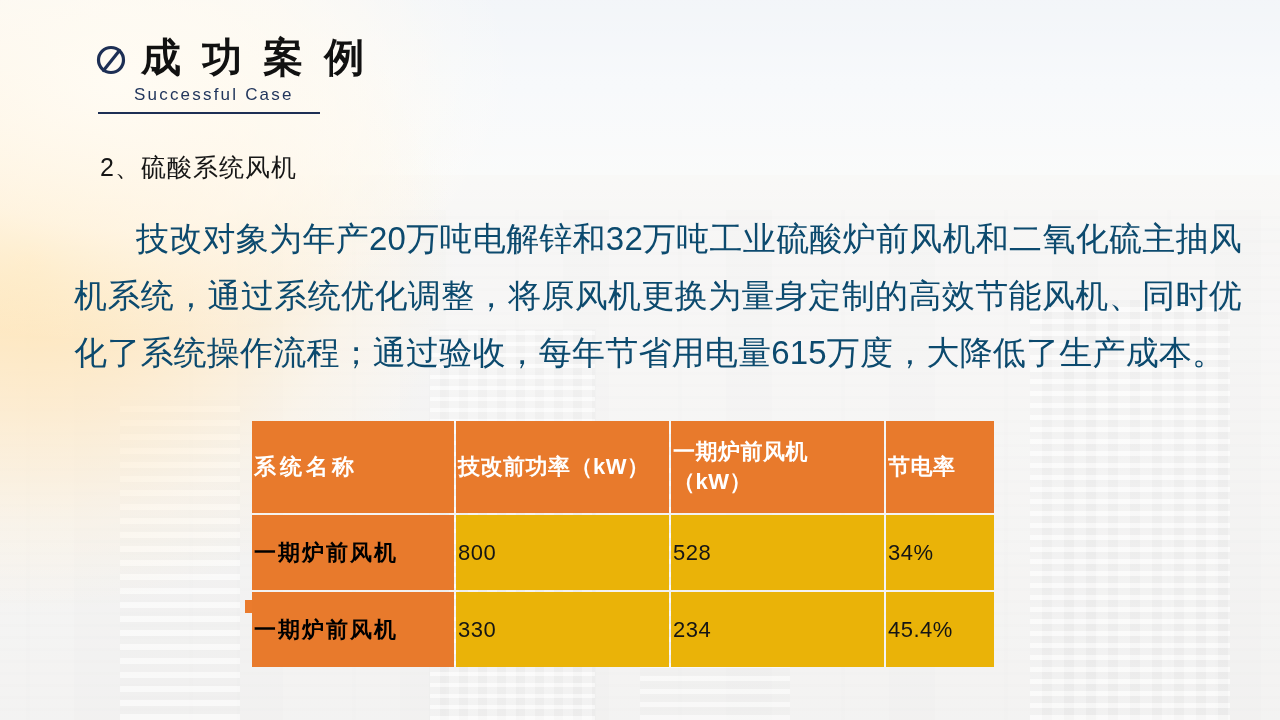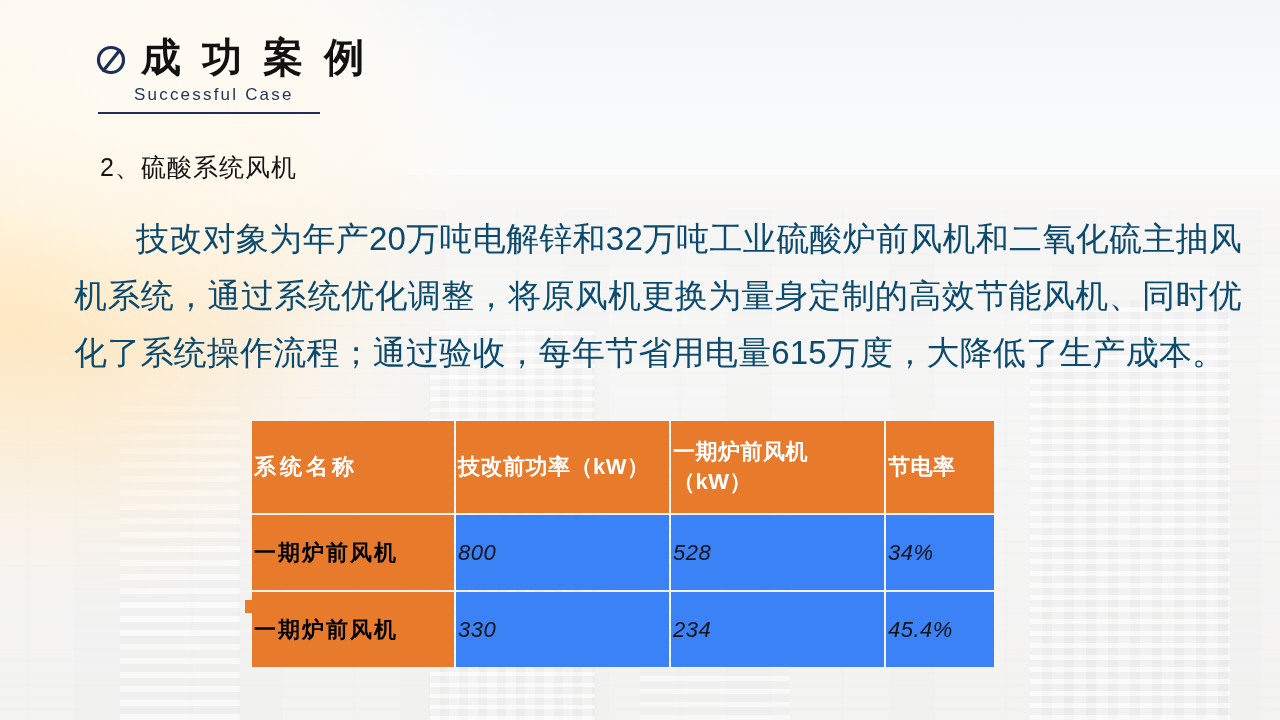--- a/index.html
+++ b/index.html
@@ -202,25 +202,24 @@
     letter-spacing: .5px;
   }
   table.data-table thead th.h-name { letter-spacing: 4px; }
   table.data-table tbody td.label-cell {
     background: #e87a2c;
     color: #000000;
     font-weight: bold;
     letter-spacing: 2px;
   }
   table.data-table tbody td.value-cell {
-    background: #3b82f6;
+    background: #eab308;
     color: #151515;
     font-weight: normal;
     letter-spacing: .5px;
-    font-style: italic;
   }
   col.c1 { width: 202px; }
   col.c2 { width: 213px; }
   col.c3 { width: 213px; }
   col.c4 { width: 108px; }
 </style>
 </head>
 <body>
 
 <div class="slide">

